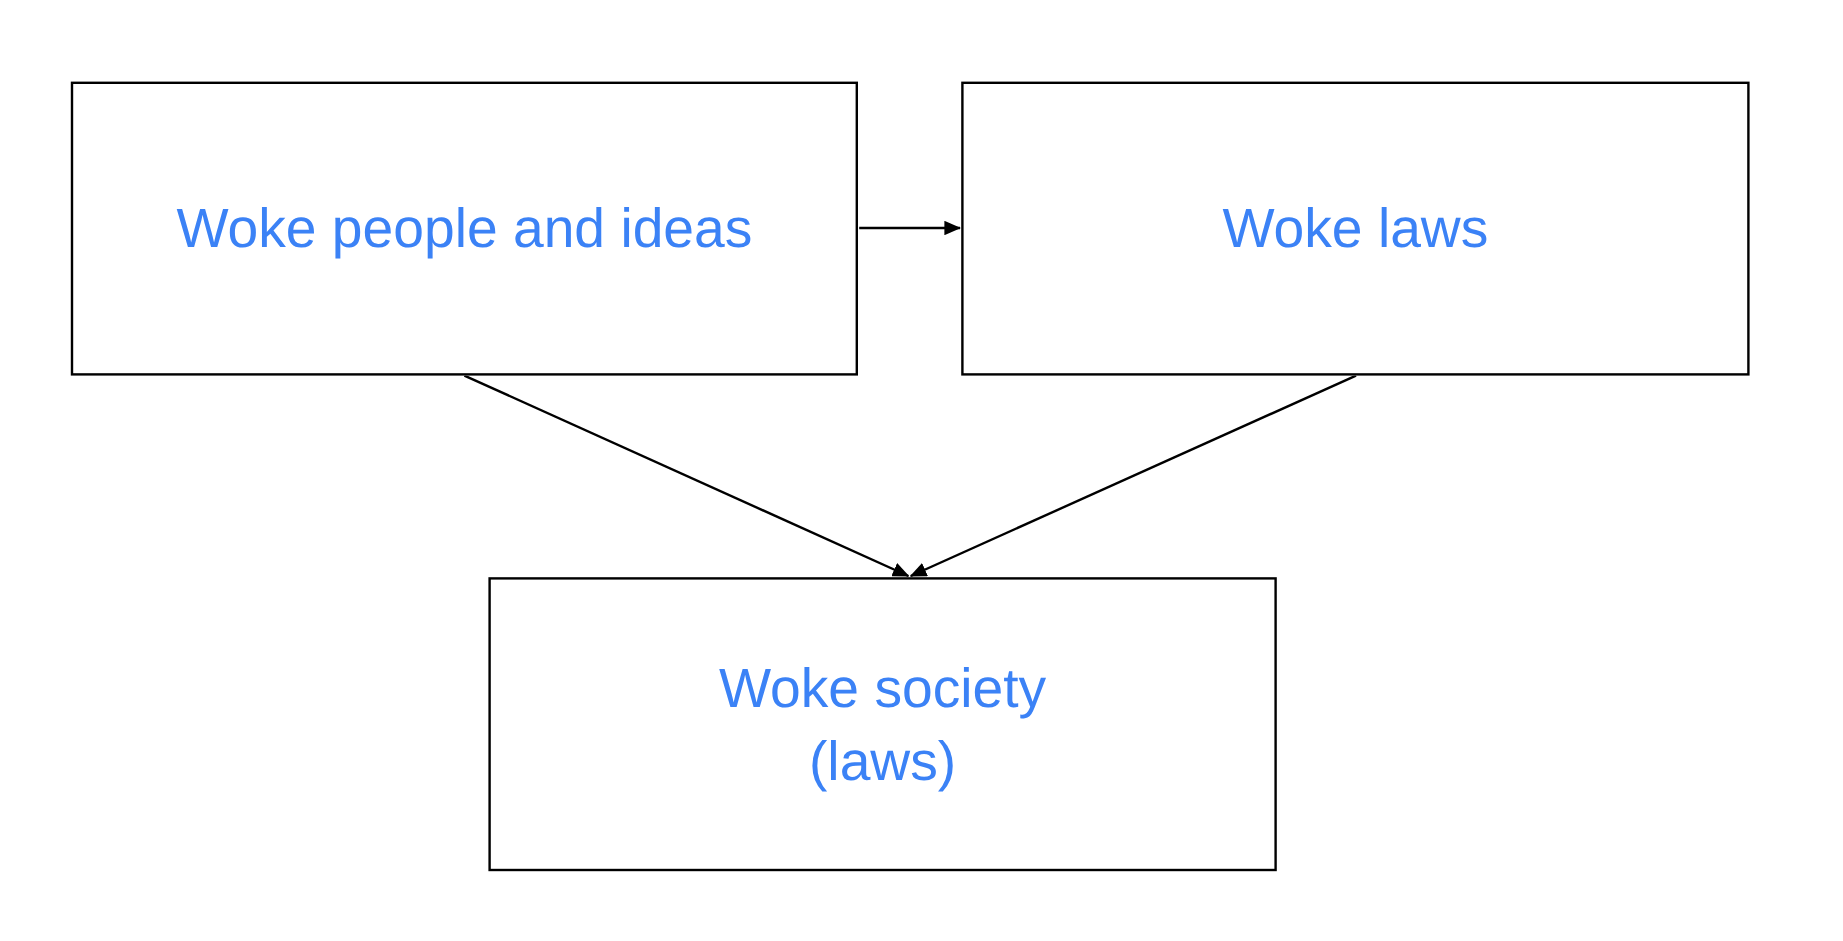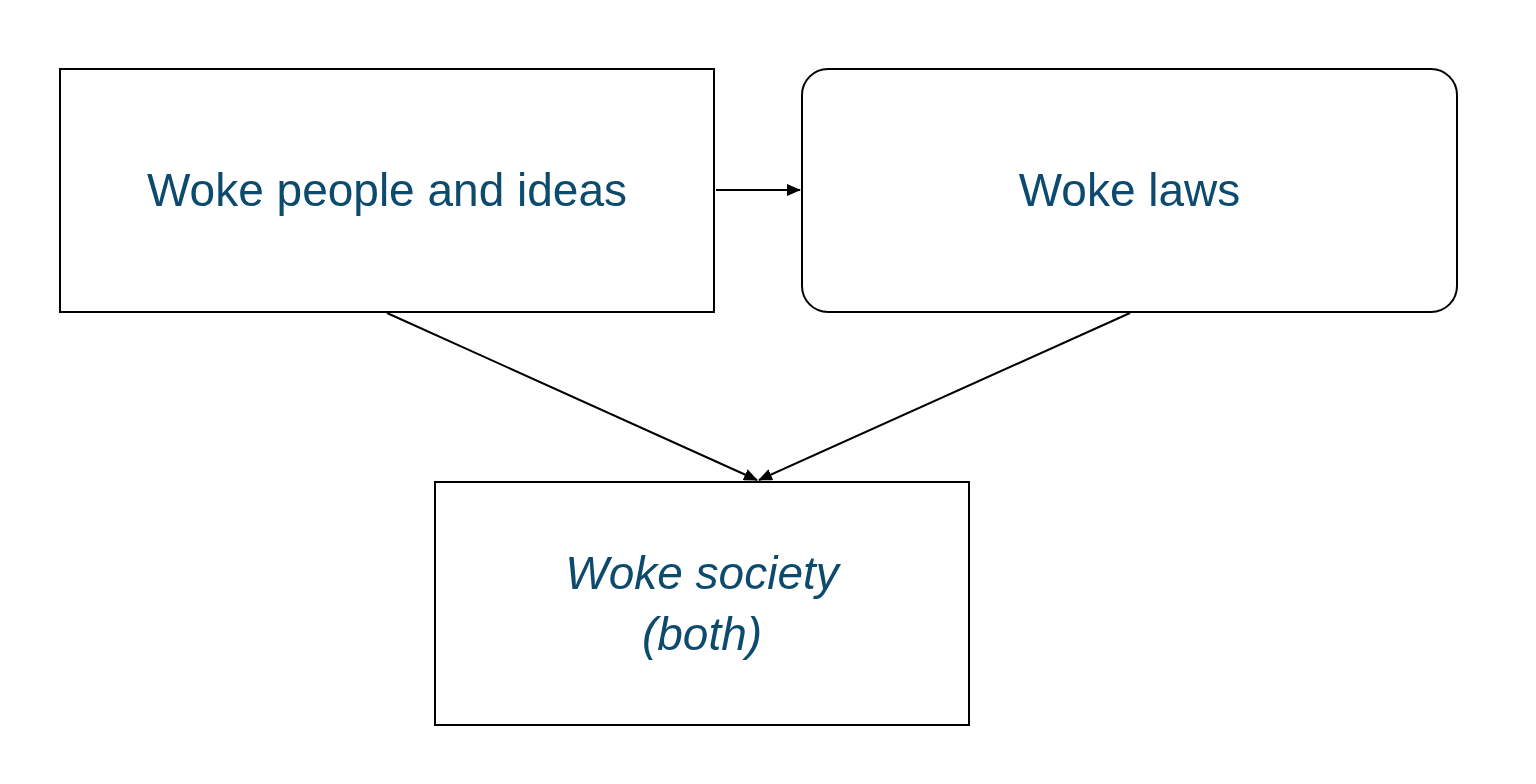--- a/index.html
+++ b/index.html
@@ -1,23 +1,23 @@
 <!DOCTYPE html>
 <html><head>
   <meta charset="utf-8">
   <style>
     html, body { margin: 0; padding: 0; background: #ffffff; }
     body { width: 1536px; height: 784px; position: relative; overflow: hidden; font-family: "Liberation Sans", sans-serif; }
     svg#diagram { position: absolute; left: 0; top: 0; }
     .box { position: absolute; box-sizing: border-box; border: 2px solid #000; background: #fff;
            display: flex; flex-direction: column; align-items: center; justify-content: center; text-align: center; }
-    .box .line { font-size: 46px; line-height: 61px; color: #0c4a6e; white-space: nowrap; }
+    .box .line { font-size: 46px; line-height: 61px; color: #3b82f6; white-space: nowrap; }
     #box-a { left: 59px; top: 68px; width: 656px; height: 245px; }
-    #box-b { left: 801px; top: 68px; width: 657px; height: 245px; border-radius: 27px; }
-    #box-c { left: 434px; top: 481px; width: 536px; height: 245px; font-style: italic; }
+    #box-b { left: 801px; top: 68px; width: 657px; height: 245px; }
+    #box-c { left: 407px; top: 481px; width: 657px; height: 245px; }
   </style>
 </head>
 <body>
 
 <svg id="diagram" width="1536" height="784" viewBox="0 0 1536 784">
   <defs>
     <marker id="arrowhead" markerWidth="14" markerHeight="12" refX="13" refY="6" orient="auto" markerUnits="userSpaceOnUse">
       <path d="M0,0 L14,6 L0,12 Z" fill="#000"></path>
     </marker>
   </defs>
@@ -29,14 +29,14 @@
 <div id="box-a" class="box">
   <div class="line">Woke people and ideas</div>
 </div>
 
 <div id="box-b" class="box">
   <div class="line">Woke laws</div>
 </div>
 
 <div id="box-c" class="box">
   <div class="line">Woke society</div>
-  <div class="line">(both)</div>
+  <div class="line">(laws)</div>
 </div>
 
 </body></html>

